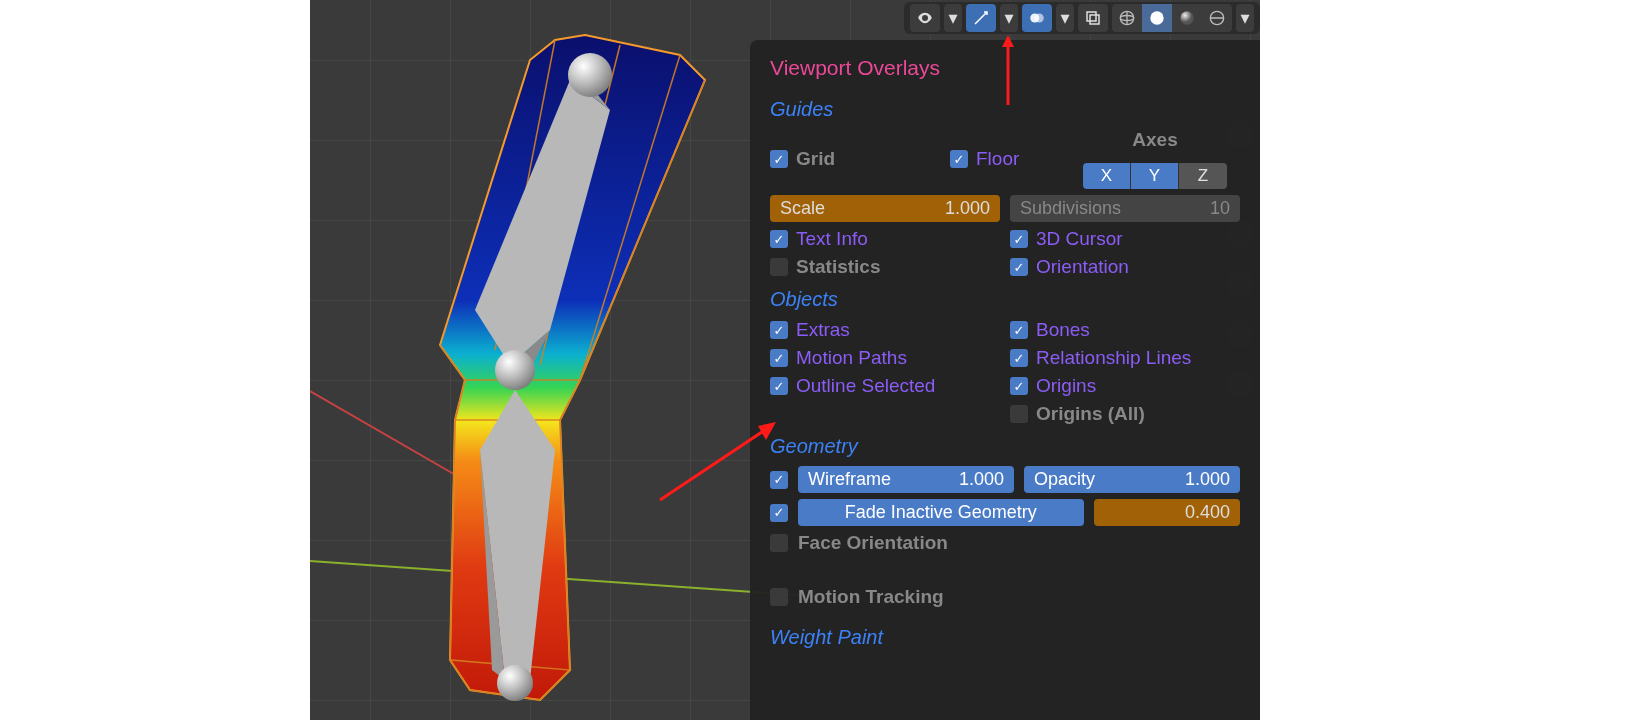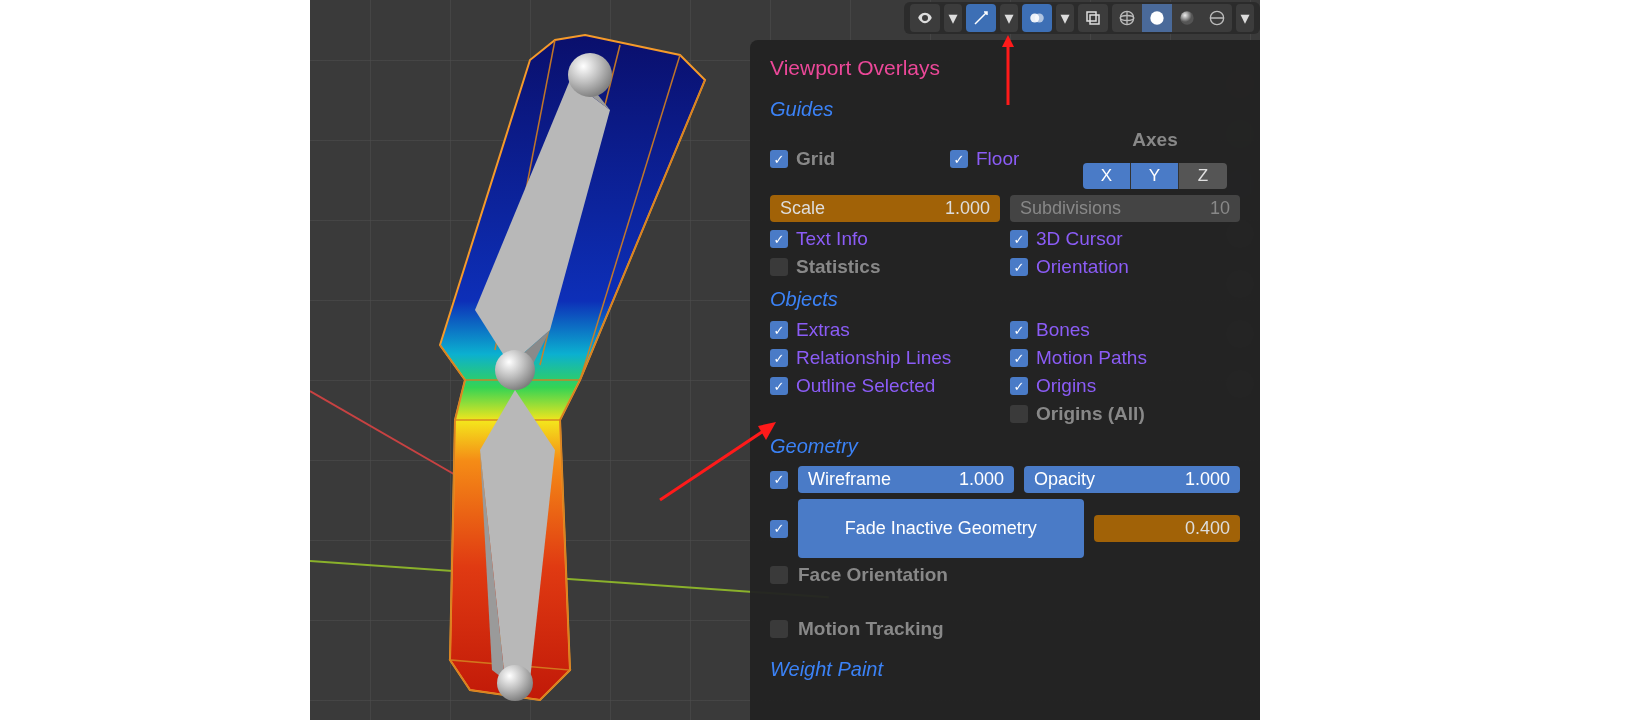--- a/index.html
+++ b/index.html
@@ -379,25 +379,25 @@
           <span class="lbl">Extras</span>
         </div>
       <div class="col">
           <span class="chk on"></span>
           <span class="lbl">Bones</span>
         </div>
     </div>
     <div class="row">
       <div class="col">
           <span class="chk on"></span>
+          <span class="lbl">Motion Paths</span>
+        </div>
+      <div class="col">
+          <span class="chk on"></span>
           <span class="lbl">Relationship Lines</span>
-        </div>
-      <div class="col">
-          <span class="chk on"></span>
-          <span class="lbl">Motion Paths</span>
         </div>
     </div>
     <div class="row">
       <div class="col">
           <span class="chk on"></span>
           <span class="lbl">Outline Selected</span>
         </div>
       <div class="col">
           <span class="chk on"></span>
           <span class="lbl">Origins</span>
@@ -419,21 +419,21 @@
         <span class="v">1.000</span>
       </div>
       <div class="numfield hl" style="flex:1">
         <span class="k">Opacity</span>
         <span class="v">1.000</span>
       </div>
     </div>
     <div class="row">
       <span class="chk on"></span>
       <div class="numfield hl" style="flex:2.1">
-        <span class="k" style="margin:16px auto">Fade Inactive Geometry</span>
+        <span class="k" style="margin:0 auto">Fade Inactive Geometry</span>
       </div>
       <div class="numfield" style="flex:1; justify-content:flex-end">
         <span class="v">0.400</span>
       </div>
     </div>
     <div class="row">
       <span class="chk"></span>
       <span class="lbl dim">Face Orientation</span>
     </div>
     <div class="row" style="margin-top:32px">

